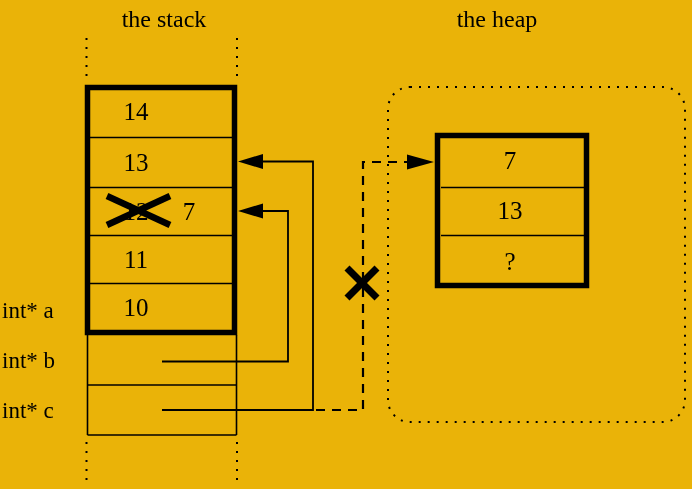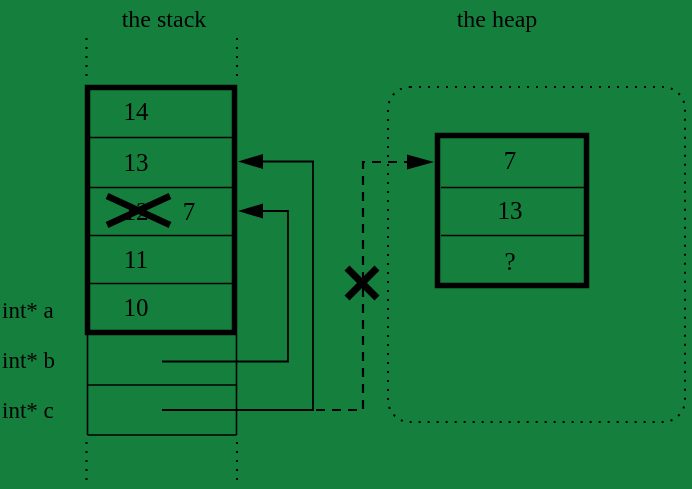--- a/index.html
+++ b/index.html
@@ -4,21 +4,21 @@
 <style>
   html, body {
     margin: 0;
     padding: 0;
     background: #ffffff;
   }
   .canvas {
     position: relative;
     width: 692px;
     height: 489px;
-    background: #15803d;
+    background: #eab308;
     overflow: hidden;
   }
   svg text {
     font-family: "Liberation Serif", "DejaVu Serif", serif;
     fill: #000000;
   }
   .title-text { font-size: 24px; }
   .cell-text  { font-size: 25px; }
   .label-text { font-size: 23px; }
 </style>

